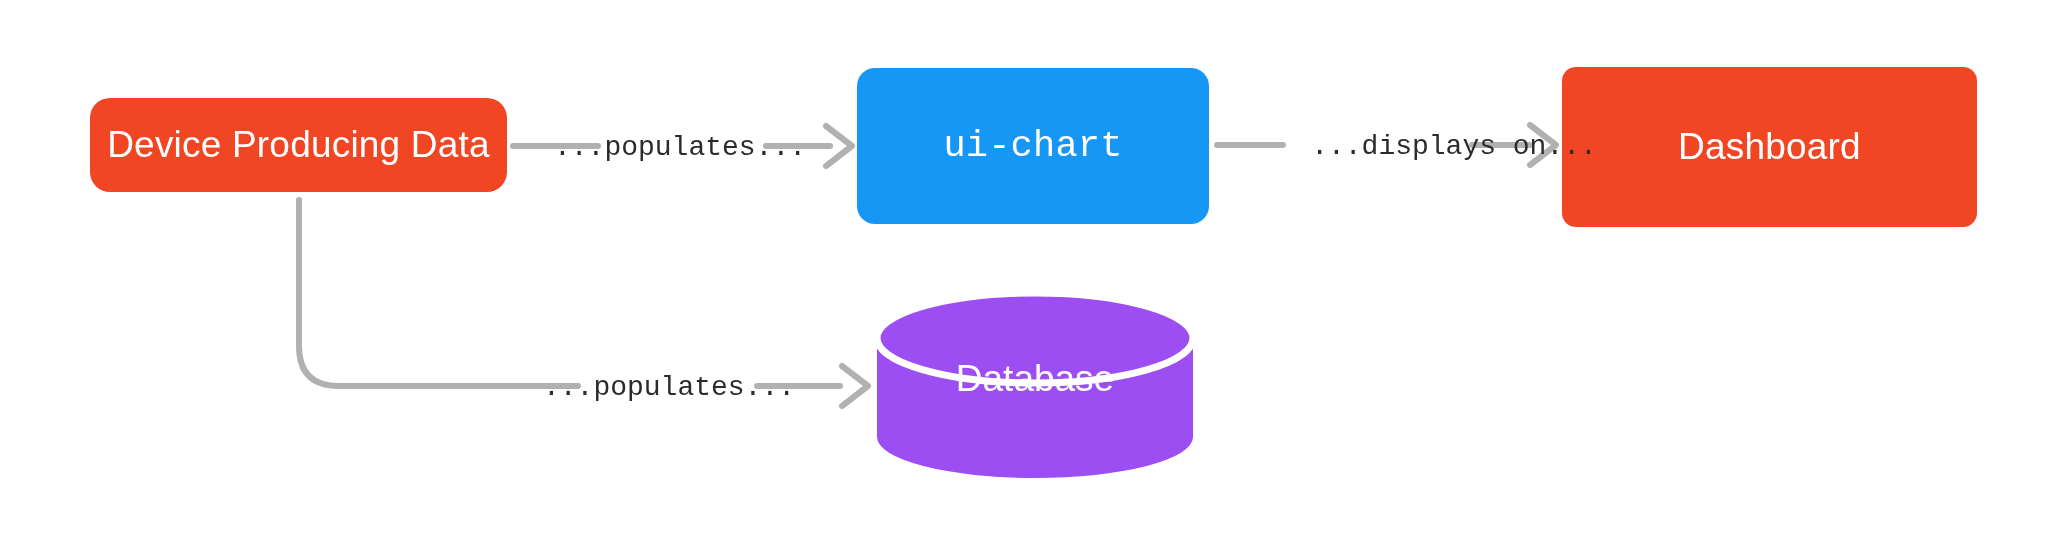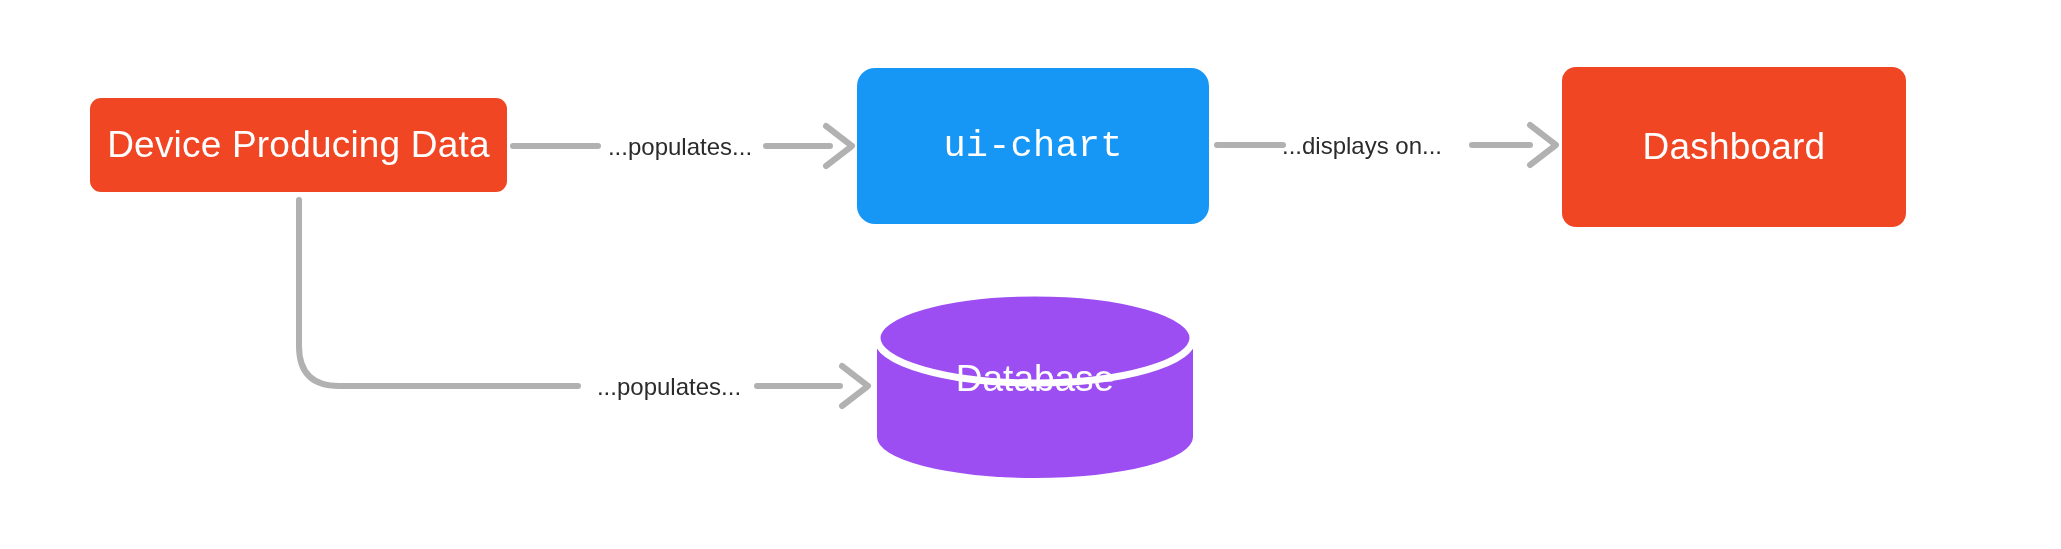--- a/index.html
+++ b/index.html
@@ -36,40 +36,41 @@
     align-items: center;
     justify-content: center;
     color: var(--node-text);
     font-size: 37px;
     font-weight: 500;
     text-align: center;
     letter-spacing: 0.2px;
   }
   .node-device {
     left: 90px; top: 98px; width: 417px; height: 94px;
-    border-radius: 11px; background: var(--node-orange);
+    border-radius: 20px; background: var(--node-orange);
   }
   .node-uichart {
     left: 857px; top: 68px; width: 352px; height: 156px;
     border-radius: 18px; background: var(--node-blue); font-family: Liberation Mono, monospace;
   }
   .node-dashboard {
-    left: 1562px; top: 67px; width: 344px; height: 160px;
+    left: 1562px; top: 67px; width: 415px; height: 160px;
     border-radius: 14px; background: var(--node-orange);
     flex-direction: column; line-height: 48px; text-align: right;
   }
   .edge-label {
     position: absolute;
     transform: translate(-50%, -50%);
-    font-size: 24px;
+    font-size: 28px;
     color: var(--edge-label);
     white-space: nowrap;
+    font-family: Liberation Mono, monospace;
   }
   .edge-label-1 { left: 680px;  top: 147px; }
-  .edge-label-2 { left: 1362px; top: 146px; text-align: right; }
+  .edge-label-2 { left: 1454px; top: 146px; text-align: right; }
   .edge-label-3 { left: 669px;  top: 387px; }
   .db-label {
     position: absolute;
     left: 1035px; top: 340px;
     transform: translate(-50%, -50%);
     color: var(--node-text);
     font-size: 37px;
     font-weight: 500;
     white-space: nowrap;
     margin-top: 39px;

